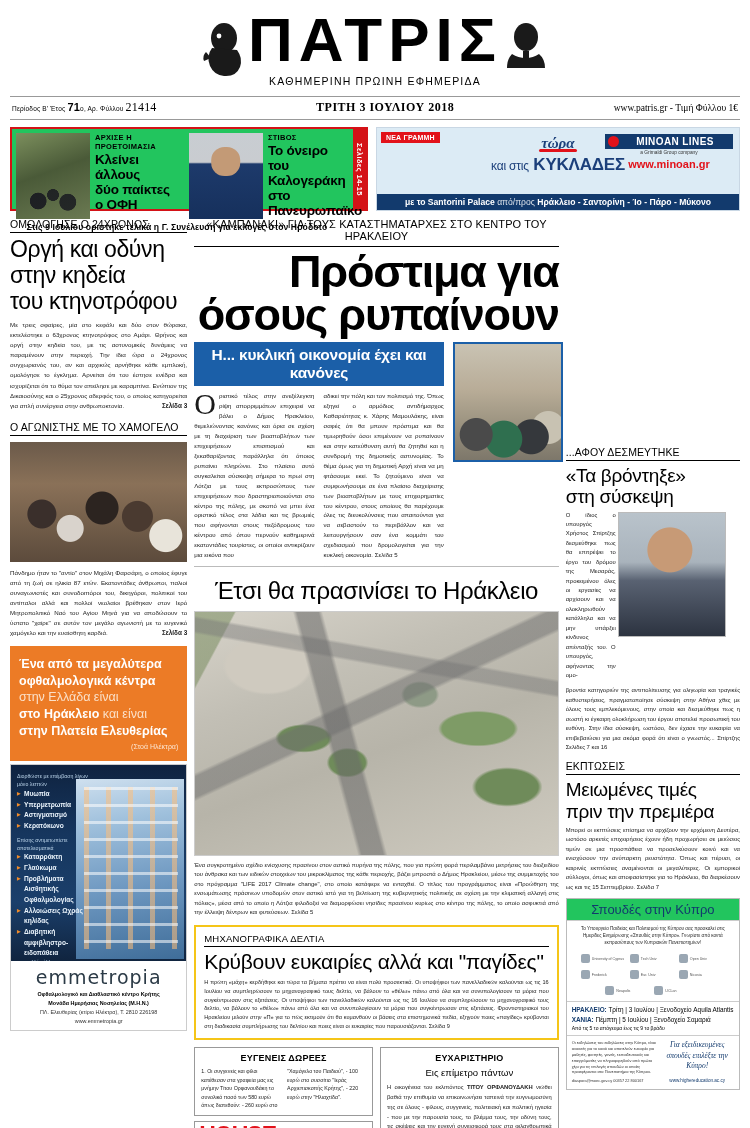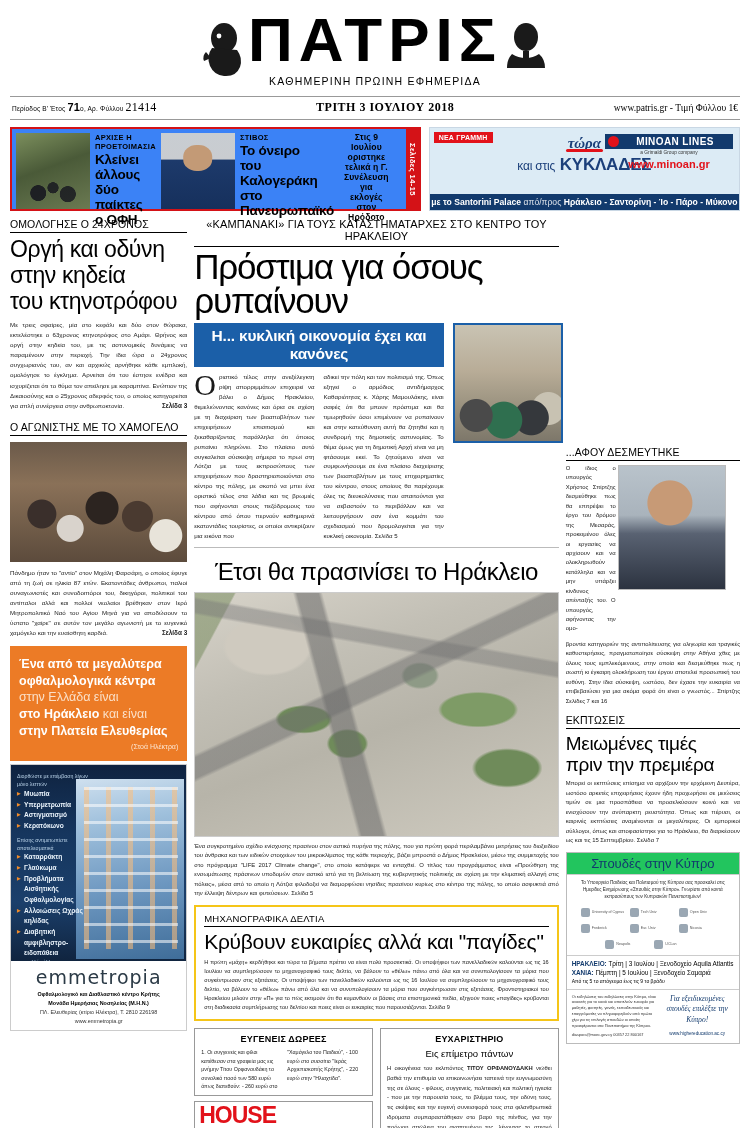--- a/index.html
+++ b/index.html
@@ -27,21 +27,21 @@
   .mast-rule { border-top:1px solid #999; margin:0 0 0 0; }
   .mast-info { display:flex; align-items:center; justify-content:space-between; font-size:9px; padding:3px 2px 4px; border-bottom:1px solid #999; }
   .mast-info .left { font-size:6.5px; letter-spacing:.2px; }
   .mast-info .left b { font-size:11px; }
   .mast-info .left .issue { font-size:12px; font-family:"Liberation Serif", serif; }
   .mast-info .center { font-family:"Liberation Serif", serif; font-weight:bold; font-size:12px; letter-spacing:.5px; }
   .mast-info .right { font-family:"Liberation Serif", serif; font-size:9.5px; }
 
   
   .banners { display:flex; gap:8px; margin-top:7px; height:84px; }
-  .ad-sports { flex:0 0 358px; border:2px solid #d41217; position:relative; display:flex; flex-direction:row; background:#3b82f6; }
+  .ad-sports { flex:0 0 358px; border:2px solid #d41217; position:relative; display:flex; flex-direction:column; background:#22c55e; }
   .ad-sports-top { display:flex; flex:1; padding:4px 4px 0 4px; gap:5px; }
   .sp-photo { width:74px; background:linear-gradient(160deg,#7c8f5d,#4a5a38 45%,#6b7a52); position:relative; overflow:hidden;}
   .sp-photo.p2 { background:linear-gradient(180deg,#c8cdd2 0%, #c9ccd0 34%, #1d3a6b 36%, #16305c 100%); }
   .sp-photo .fig { position:absolute; bottom:0; width:100%; height:70%;
      background:radial-gradient(circle at 30% 70%, rgba(20,20,30,.85) 12%, transparent 13%),
                 radial-gradient(circle at 50% 60%, rgba(20,20,30,.8) 11%, transparent 12%),
                 radial-gradient(circle at 70% 72%, rgba(20,20,30,.8) 12%, transparent 13%); }
   .sp-photo.p2 .head { position:absolute; left:50%; top:16%; transform:translateX(-50%); width:40%; height:34%; border-radius:45%; background:#c39a76; }
   .sp-txt { flex:1; }
   .sp-kicker { font-size:7.5px; font-weight:bold; letter-spacing:.3px; margin-bottom:1px; }
@@ -120,21 +120,21 @@
     background:
       radial-gradient(circle at 48% 30%, #c79a76 0 22px, transparent 23px),
       linear-gradient(180deg,#b9c3cb 0%, #a9b3bc 40%, #596272 55%, #2c3340 100%); }
 
   
   .blue-bar { background:#1b5fa8; color:#fff; font-size:15.5px; font-weight:bold; text-align:center; padding:4px 8px; letter-spacing:-.2px; }
   .lead-cols { display:flex; gap:9px; margin-top:5px; }
   .lead-cols .c { flex:1; font-size:6.1px; line-height:1.63; text-align:justify; color:#1a1a1a; }
   .dropcap { float:left; font-size:30px; line-height:.78; font-family:"Liberation Serif", serif; margin:1px 3px 0 0; }
 
-  .huge-head { font-size:35px; font-weight:normal; line-height:.96; letter-spacing:-1.2px; text-align:left; margin:3px 0 6px; }
+  .huge-head { font-size:45px; font-weight:bold; line-height:.96; letter-spacing:-1.2px; text-align:right; margin:3px 0 6px; }
   .top-kicker { font-size:11px; text-align:center; letter-spacing:.1px; border-bottom:1px solid #000; padding-bottom:4px; }
 
   .mid-head { font-size:24px; text-align:center; letter-spacing:-.4px; padding:4px 0 3px; }
   .cap-txt { font-size:5.9px; line-height:1.6; text-align:justify; margin-top:5px; color:#1a1a1a; }
 
   
   .orange-ad { background:#ec7b26; color:#fff; padding:10px 9px; font-size:12.5px; line-height:1.33; margin-top:8px; }
   .orange-ad b { font-weight:bold; }
   .orange-ad .light { color:#fbe0c8; }
   .orange-ad .tiny { font-size:7px; text-align:right; display:block; margin-top:3px; color:#fde6d2; }
@@ -420,20 +420,24 @@
         </div>
       </div>
     </div>
 
     <div class="col-right">
 
       <div style="height:228px"></div>
 
       <div>
         <div class="kicker">...ΑΦΟΥ ΔΕΣΜΕΥΤΗΚΕ</div>
+        <div class="r-head">
+          <div>«Τα βρόντηξε»</div>
+          <div>στη σύσκεψη</div>
+        </div>
         <div class="photo ph-pol"></div>
         <div class="wrap-txt" style="margin-top:-128px; width:50px;">Ο ίδιος ο υπουργός Χρήστος Σπίρτζης δεσμεύθηκε πως θα επιτρέψει το έργο του δρόμου της Μεσαράς, προκειμένου όλες οι εργασίες να αρχίσουν και να ολοκληρωθούν κατάλληλα και να μην υπάρξει κίνδυνος απένταξής του. Ο υπουργός, αφήνοντας την ομο-</div>
         <div class="r-body" style="margin-top:6px;">
           <span>βροντία κατηγοριών της αντιπολίτευσης για ολιγωρία και τραγικές καθυστερήσεις, πραγματοποίησε σύσκεψη στην Αθήνα χθες με όλους τους εμπλεκόμενους, στην οποία και δεσμεύθηκε πως η σωστή κι έγκαιρη ολοκλήρωση του έργου αποτελεί προσωπική του ευθύνη. Στην ίδια σύσκεψη, ωστόσο, δεν έχασε την ευκαιρία να επιβεβαιώσει για μια ακόμα φορά ότι είναι ο γνωστός... Σπίρτζης</span>
           <span class="page-ref">Σελίδες 7 και 16</span>
         </div>
       </div>
 
       <div style="margin-top:8px">
         <div class="kicker">ΕΚΠΤΩΣΕΙΣ</div>

